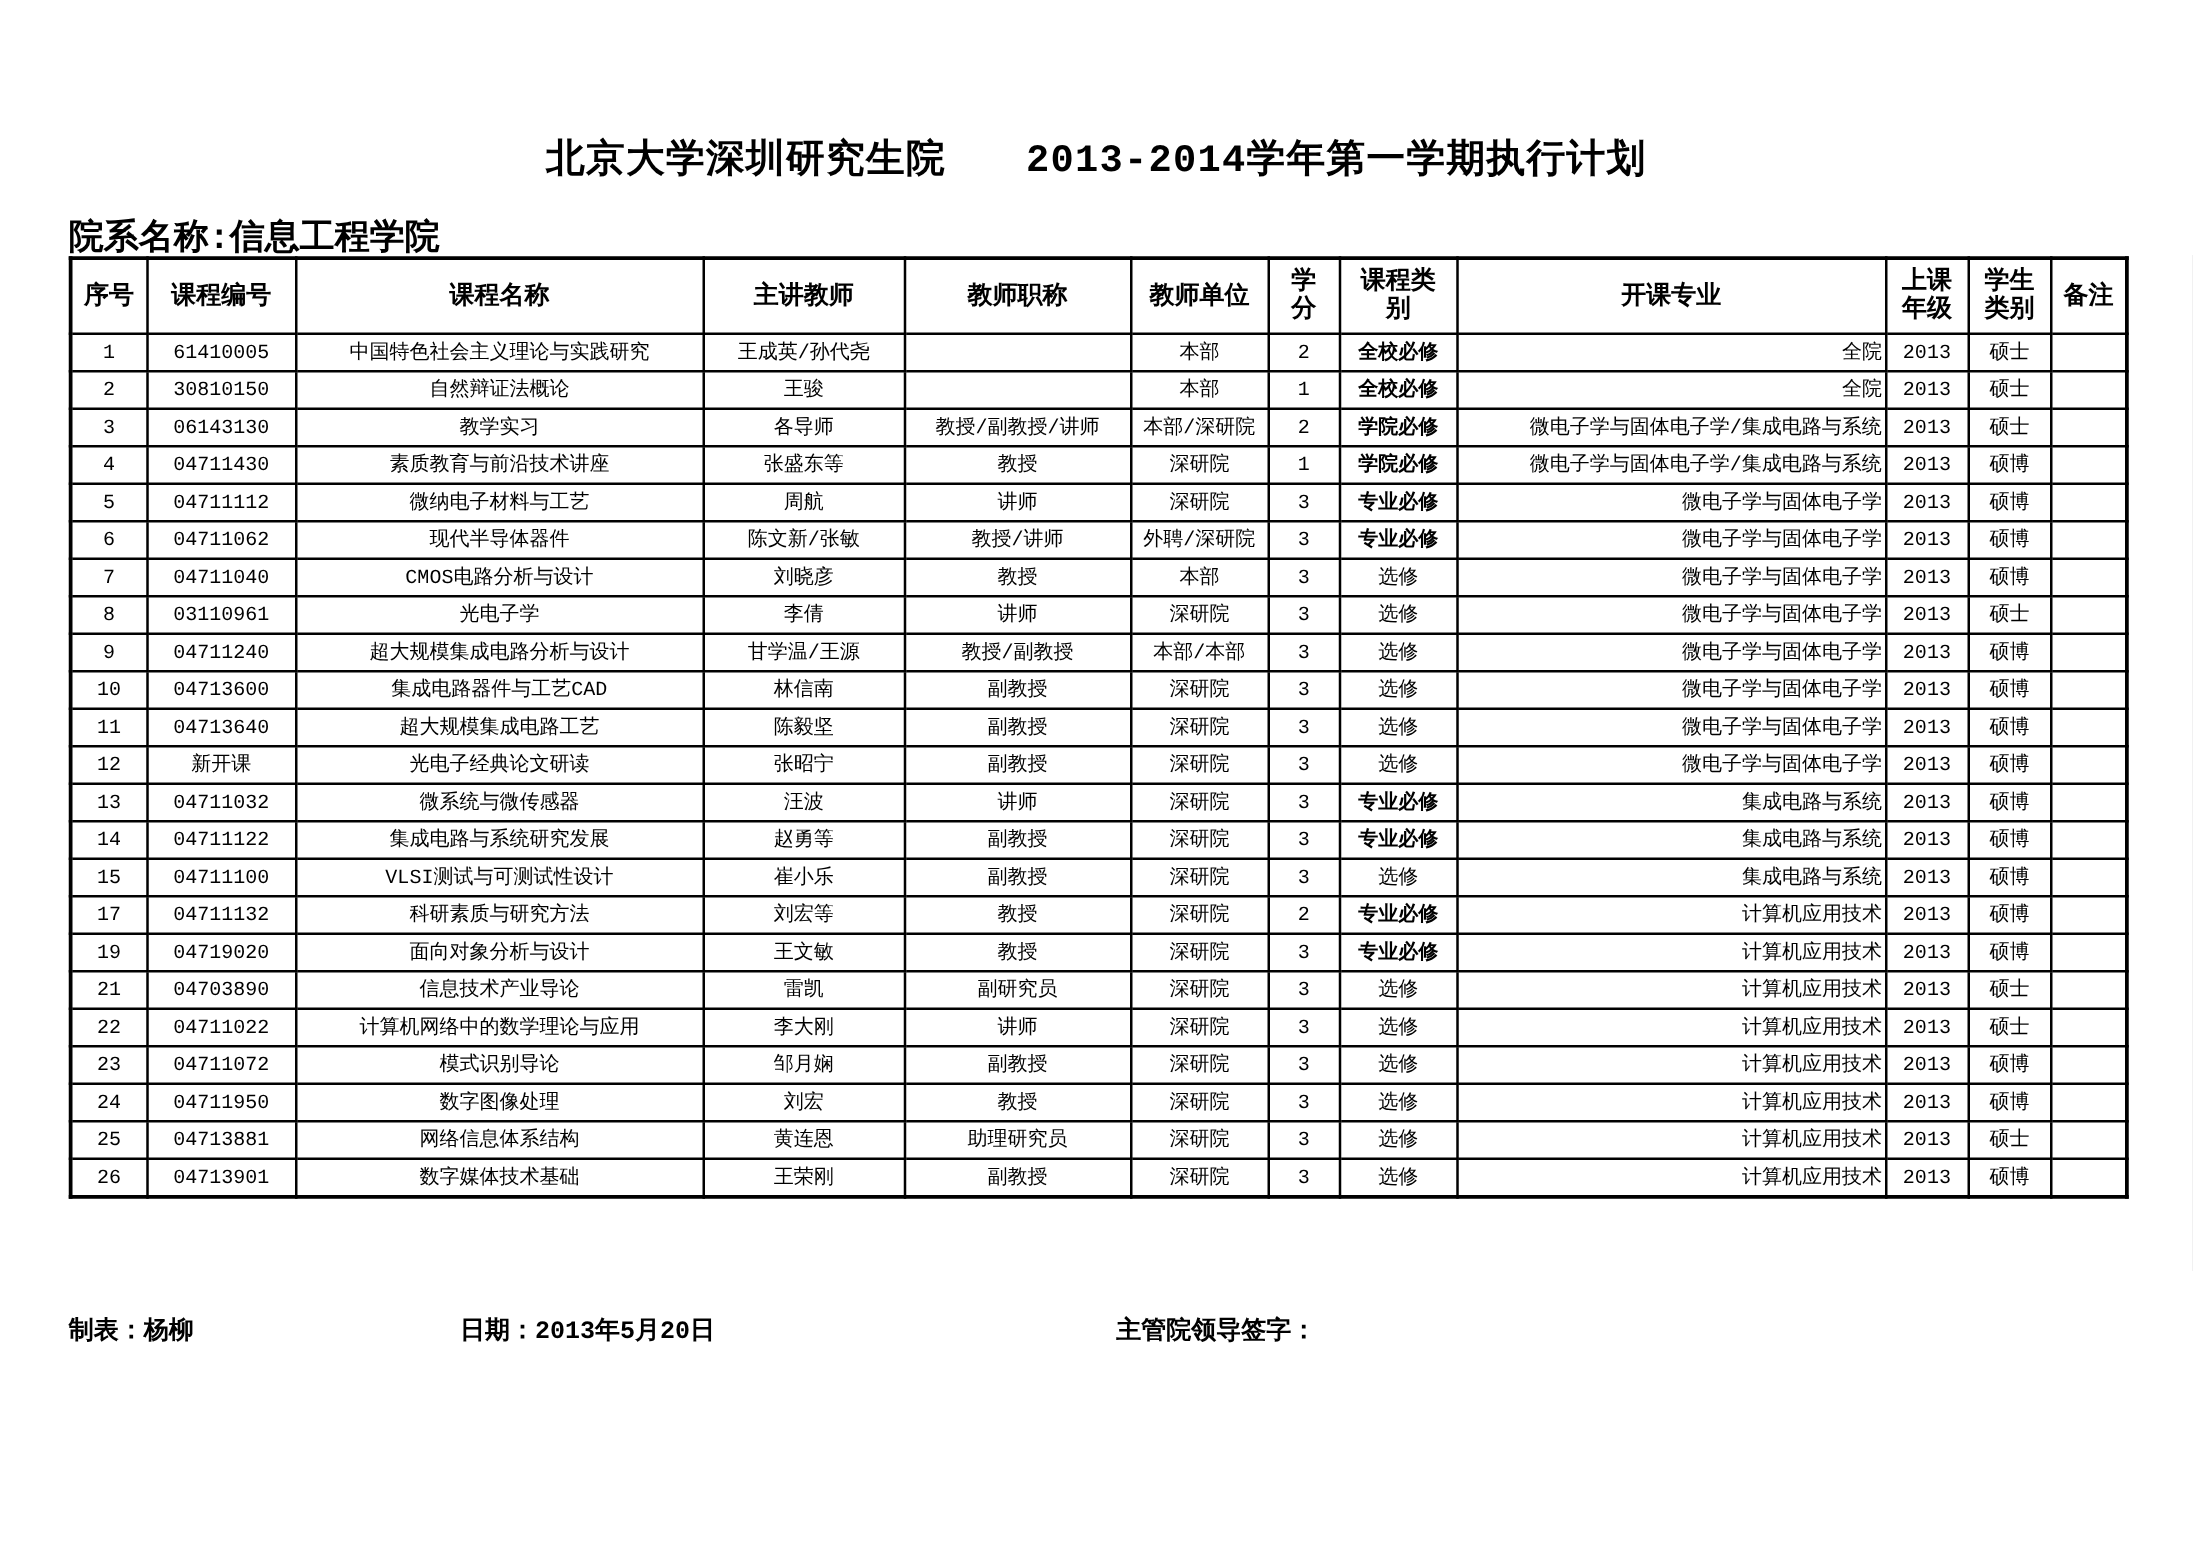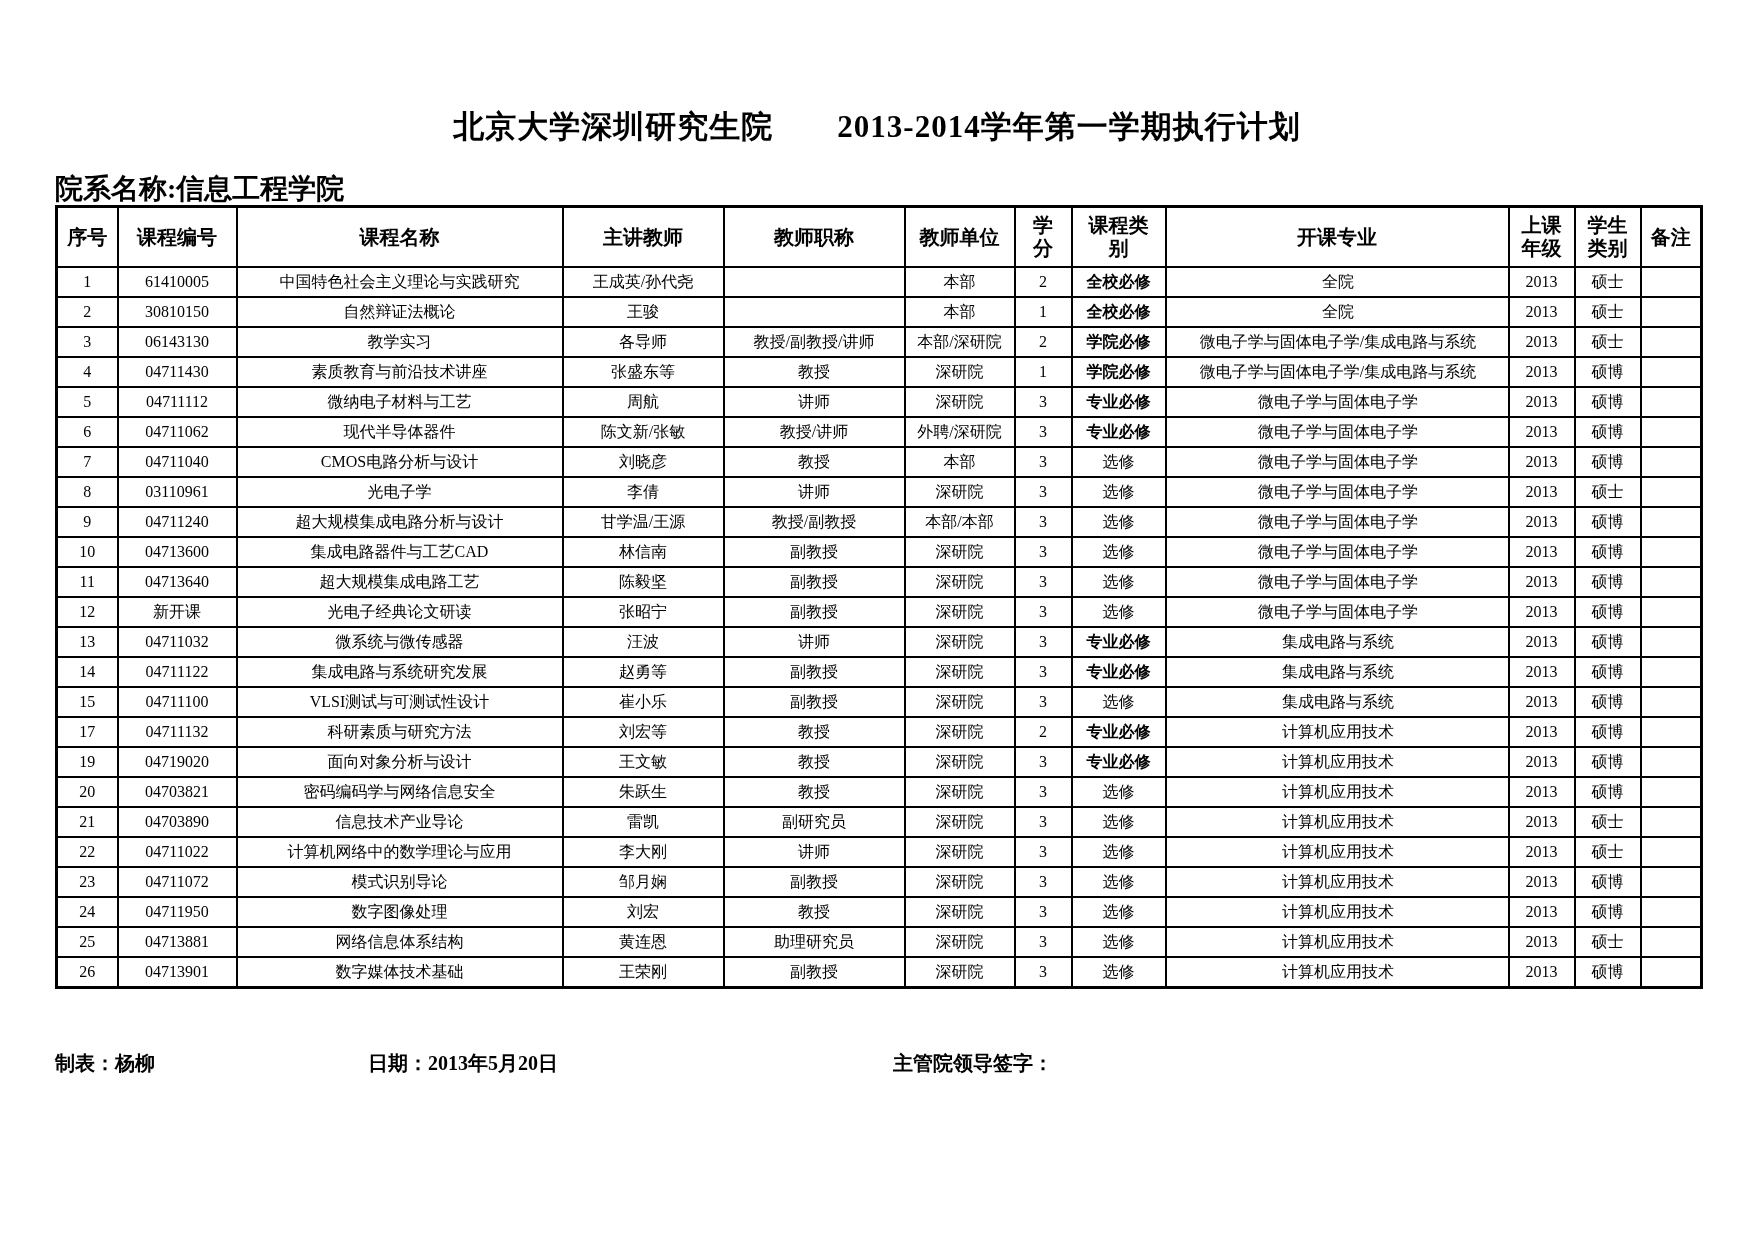--- a/index.html
+++ b/index.html
@@ -1,18 +1,18 @@
 <!DOCTYPE html>
 <html><head>
 <meta charset="utf-8">
 <style>
   html,body { margin:0; padding:0; background:#e8e8e8; }
   .page {
     position:relative; width:1754px; height:1240px; background:#ffffff;
-    font-family:Liberation Serif, serif; color:#000;
+    font-family:Liberation Mono, monospace; color:#000;
     overflow:hidden;
   }
   .title {
     position:absolute; top:106px; left:0; width:1754px;
     text-align:center; font-size:31px; font-weight:bold; letter-spacing:1px;
     white-space:pre;
   }
   .dept {
     position:absolute; top:170px; left:55px;
     font-size:28px; font-weight:bold;
@@ -31,21 +31,21 @@
   }
   table.course th {
     font-size:20px; font-weight:bold;
     height:58px; line-height:1.15;
     white-space:pre-line;
   }
   table.course td {
     font-size:16px; height:28px; line-height:1.0;
     white-space:nowrap;
   }
-  table.course td.major { text-align:center; padding-left:4px; }
+  table.course td.major { text-align:right; padding-left:4px; }
   table.course td.required { font-weight:bold; }
   .footer-item {
     position:absolute; top:1050px;
     font-size:20px; font-weight:bold; white-space:pre;
   }
   .footer-maker { left:55px; }
   .footer-date  { left:368px; }
   .footer-sign  { left:893px; }
 </style>
 </head>
@@ -325,34 +325,20 @@
           <td>教授</td>
           <td>深研院</td>
           <td>3</td>
           <td class="required">专业必修</td>
           <td class="major">计算机应用技术</td>
           <td>2013</td>
           <td>硕博</td>
           <td></td>
         </tr>
         <tr>
-          <td>20</td>
-          <td>04703821</td>
-          <td>密码编码学与网络信息安全</td>
-          <td>朱跃生</td>
-          <td>教授</td>
-          <td>深研院</td>
-          <td>3</td>
-          <td>选修</td>
-          <td class="major">计算机应用技术</td>
-          <td>2013</td>
-          <td>硕博</td>
-          <td></td>
-        </tr>
-        <tr>
           <td>21</td>
           <td>04703890</td>
           <td>信息技术产业导论</td>
           <td>雷凯</td>
           <td>副研究员</td>
           <td>深研院</td>
           <td>3</td>
           <td>选修</td>
           <td class="major">计算机应用技术</td>
           <td>2013</td>

